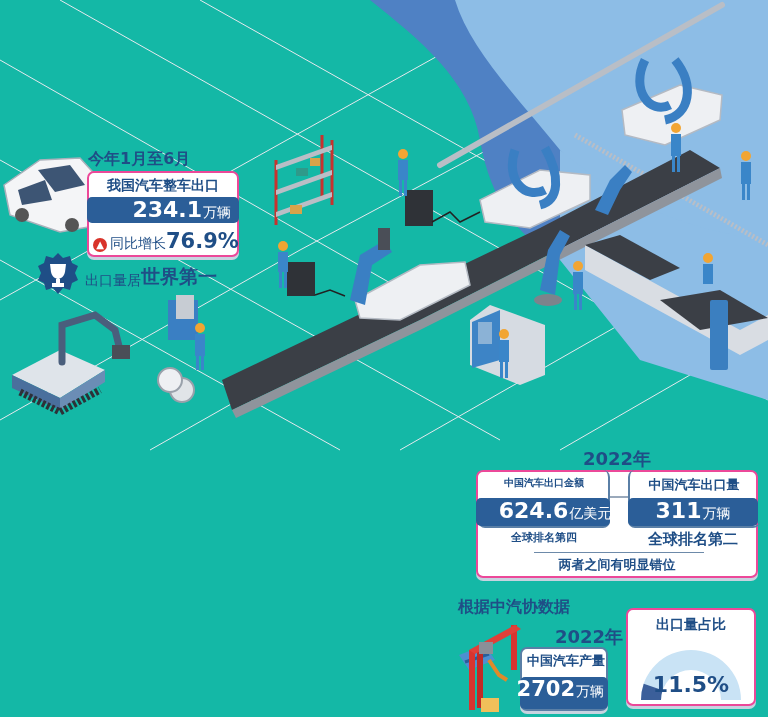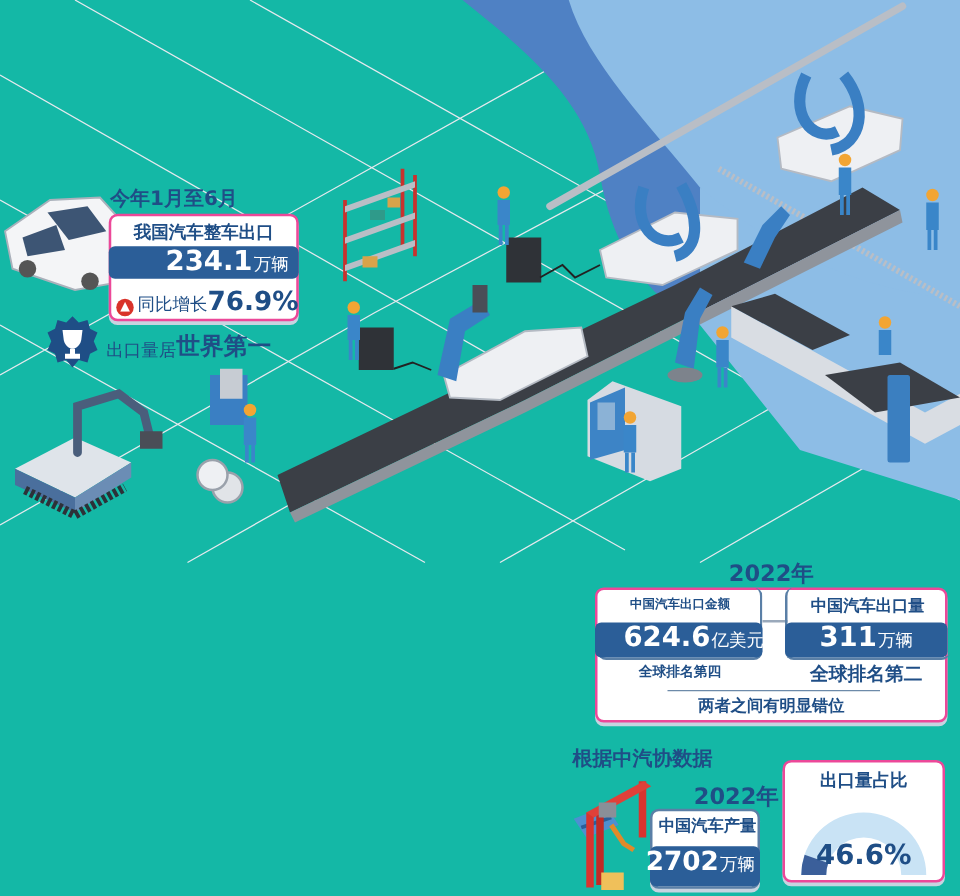--- a/index.html
+++ b/index.html
@@ -228,16 +228,16 @@
       <span class="unit">万辆</span>
     </div>
   </div>
 
   <div class="card" style="left:626px;top:608px;width:130px;height:98px;">
     <div class="abs title-txt" style="left:0;top:6px;width:126px;text-align:center;font-size:14px;">出口量占比</div>
     <svg class="abs" style="left:10px;top:28px;" width="106" height="64" viewBox="0 0 106 64">
       <path d="M3 62 A50 50 0 0 1 103 62 L83 62 A30 30 0 0 0 23 62 Z" fill="#c9e3f5"></path>
       <path d="M3 62 A50 50 0 0 1 5.7 45.8 L24.6 52.3 A30 30 0 0 0 23 62 Z" fill="#3b5f9a"></path>
     </svg>
-    <div class="abs title-txt" style="left:0;top:62px;width:126px;text-align:center;font-size:22px;">46.6%</div>
+    <div class="abs title-txt" style="left:0;top:62px;width:126px;text-align:center;font-size:22px;">11.5%</div>
   </div>
 
 </div>
 
 </body></html>

